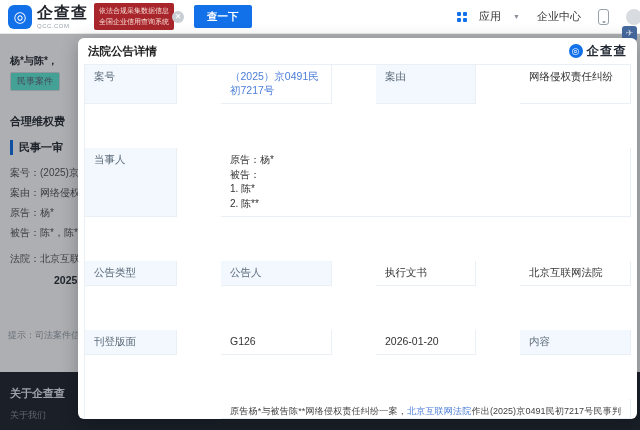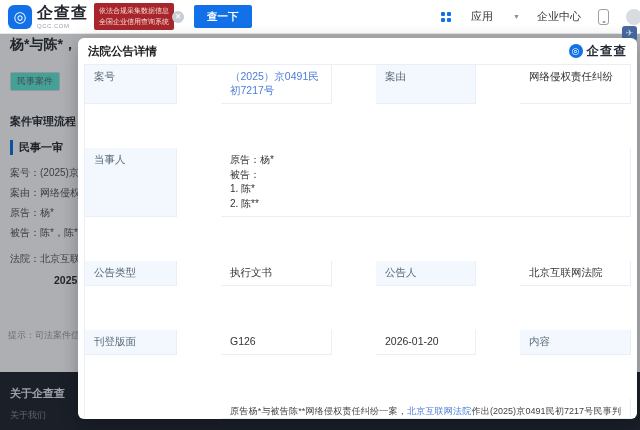--- a/index.html
+++ b/index.html
@@ -20,33 +20,33 @@
            padding:3px 5px; font-size:7px; line-height:1.45; white-space:nowrap; }
   .searchbox { display:flex; align-items:center; margin-left:14px; }
   .sinput { width:238px; height:23px; border:1px solid #d9dde2; border-radius:2px; background:#fff;
             font-size:10.5px; color:#444; padding:0 20px 0 8px; outline:none;
             font-family:"Liberation Sans","DejaVu Sans",sans-serif; }
   .clear-ic { margin-left:-16px; width:12px; height:12px; border-radius:50%; background:#c9ced4; color:#fff;
               font-size:8px; line-height:12px; text-align:center; cursor:pointer; }
   .sbtn { margin-left:10px; height:23px; padding:0 13px; background:#1270e8; color:#fff; border:none;
           border-radius:2px; font-size:10.5px; cursor:pointer;font-weight:bold; }
   .hnav { margin-left:auto; display:flex; align-items:center; gap:17px; }
-  .apps { display:flex; align-items:center; gap:20px; font-size:11px; color:#333; cursor:pointer; }
+  .apps { display:flex; align-items:center; gap:12px; font-size:11px; color:#333; cursor:pointer; }
   .grid-ic { width:10px; height:10px; display:grid; grid-template-columns:4px 4px; grid-template-rows:4px 4px; gap:2px; }
   .grid-ic i { background:#1270e8; border-radius:1px; }
   .caret { font-size:7px; color:#8a9099; }
   .navlink { font-size:11px; color:#333; cursor:pointer; white-space:nowrap; }
   .phone-ic { width:11px; height:16px; border:1.4px solid #9aa0a8; border-radius:3px; position:relative; }
   .phone-ic:after { content:""; position:absolute; bottom:1px; left:50%; transform:translateX(-50%);
                     width:3px; height:1.5px; background:#9aa0a8; border-radius:1px; }
   .user-ic { width:16px; height:16px; border-radius:50%; background:#d8dbe0; margin-right:-10px; }
 
   
   .backdrop { position:absolute; top:34px; left:0; right:0; bottom:0; background:#fff; z-index:5; }
-  .bd-title { position:absolute; top:2px; left:10px; font-size:14px; font-weight:bold; color:#2a2e35; white-space:nowrap; }
+  .bd-title { position:absolute; top:20px; left:10px; font-size:10px; font-weight:bold; color:#2a2e35; white-space:nowrap; }
   .bd-tab { position:absolute; top:38px; left:10px; font-size:9px; color:#6b7420; color:#667; border:1px solid #d6dae0;
             border-radius:2px; padding:2px 6px; background:#5eead4; white-space:nowrap; }
   .bd-sec { position:absolute; top:80px; left:10px; font-size:11px; font-weight:bold; color:#2a2e35; white-space:nowrap; }
   .bd-stage { position:absolute; top:106px; left:10px; font-size:11px; font-weight:bold; color:#2a2e35;
               border-left:3px solid #1270e8; padding-left:6px; white-space:nowrap; }
   .bd-field { position:absolute; left:10px; font-size:10px; color:#555; white-space:nowrap; }
   .bd-date { position:absolute; top:240px; left:54px; font-size:10.5px; font-weight:bold; color:#2a2e35; white-space:nowrap; }
   .bd-tip { position:absolute; top:295px; left:8px; font-size:9px; color:#9aa0a8; white-space:nowrap; }
   .bd-footer { position:absolute; left:0; right:0; top:338px; bottom:0; background:#20252e; padding:14px 0 0 10px; }
   .bd-footer .ft { font-size:11px; font-weight:bold; color:#e8eaee; white-space:nowrap; }
@@ -109,21 +109,21 @@
       </div>
       <div class="navlink">企业中心</div>
       <div class="phone-ic"></div>
       <div class="user-ic"></div>
     </div>
   </div>
 
   <div class="backdrop">
     <div class="bd-title">杨*与陈*，</div>
     <div class="bd-tab">民事案件</div>
-    <div class="bd-sec">案件审理流程</div>
+    <div class="bd-sec">合理维权费</div>
     <div class="bd-stage">民事一审</div>
     <div class="bd-field" style="top:132px"><span>案号：</span><span>(2025)京0491民初7217号</span></div>
     <div class="bd-field" style="top:152px"><span>案由：</span><span>网络侵权责任纠纷</span></div>
     <div class="bd-field" style="top:172px"><span>原告：</span><span>杨*</span></div>
     <div class="bd-field" style="top:192px"><span>被告：</span><span>陈*，陈**</span></div>
     <div class="bd-field" style="top:218px"><span>法院：</span><span>北京互联网法院</span></div>
     <div class="bd-date">2025</div>
     <div class="bd-tip">提示：司法案件信息仅供参考</div>
     <div class="bd-footer">
       <div class="ft">关于企查查</div>
@@ -154,22 +154,22 @@
 
       <div class="cell lbl">当事人</div>
       <div class="cell val span3">
         <div class="party-line">原告：杨*</div>
         <div class="party-line">被告：</div>
         <div class="party-line">1. 陈*</div>
         <div class="party-line">2. 陈**</div>
       </div>
 
       <div class="cell lbl">公告类型</div>
+      <div class="cell lbl">公告人</div>
       <div class="cell val">执行文书</div>
-      <div class="cell lbl">公告人</div>
       <div class="cell val">北京互联网法院</div>
 
       <div class="cell lbl">刊登版面</div>
       <div class="cell val">G126</div>
       <div class="cell val">2026-01-20</div>
 
       <div class="cell lbl">内容</div>
       <div class="cell val span3 content-cell">
         <p><span>原告杨*与被告陈**网络侵权责任纠纷一案，</span><a class="link">北京互联网法院</a><span>作出(2025)京0491民初7217号民事判决书。本院认为，针对原告的名誉权侵权主张，根据《中华人民共和国民法典》第一千零二十四条规定：“民事主体享有名誉权。任何组织或者个人不得以侮辱、诽谤等方式侵害他人的名誉权。名誉是对民事主体的品德、声望、才能、信用等的社会评价”，言论自由虽然是公民享有的基本权利,但公民在行使该权利时,不得损害国家、集体的利益和其他公民的合法权利。尽管原告是公众人物,基于公共利益优先原则,公众人物对他人的批评和指责应有一定的容忍度,以保证公民所享有的言论自由。但是公众人物人格权保护的适当克减也并非没有限度,一旦言论超过了必要的界限,则有可能构成侵权。首先,关于案涉言论的指向性,案涉言论中使用直接使用“杨*”等词汇,被告言论明显指向原告;其次,在言论内容层面,被告发布“是杨*……?”“之前杨*一直不让……”“她拍了封面……因此获得了更多的封面拍摄机会”等内容,均无证据证明相关事实依据,势必会造成原告社会评价的降低,构成名誉权意义上的侵权,应依法承担相应责任。判决如下:一、本判决生效之日起十日内,被告陈**在人民法院公告网向原告杨*赔礼道歉,致歉内容需经本院审核(逾期不履行,本院将依据原告杨*的申请,在人民法院公告网刊登本判决书主要内容,刊登费用由被告陈**负担);二、本判决生效之日起十日内,被告陈*赔偿原告杨*精神损害抚慰金10000元;三、本判决生效之日起十日内,被告陈*赔偿原告杨*合理维权费、公证费共计6556元;四、驳回原告杨*的其他诉讼请求。上述判决生效后,陈**未履行致歉义务,杨*申请强制执行【案号:(2025)京0491执2675号】。</span></p>
 

